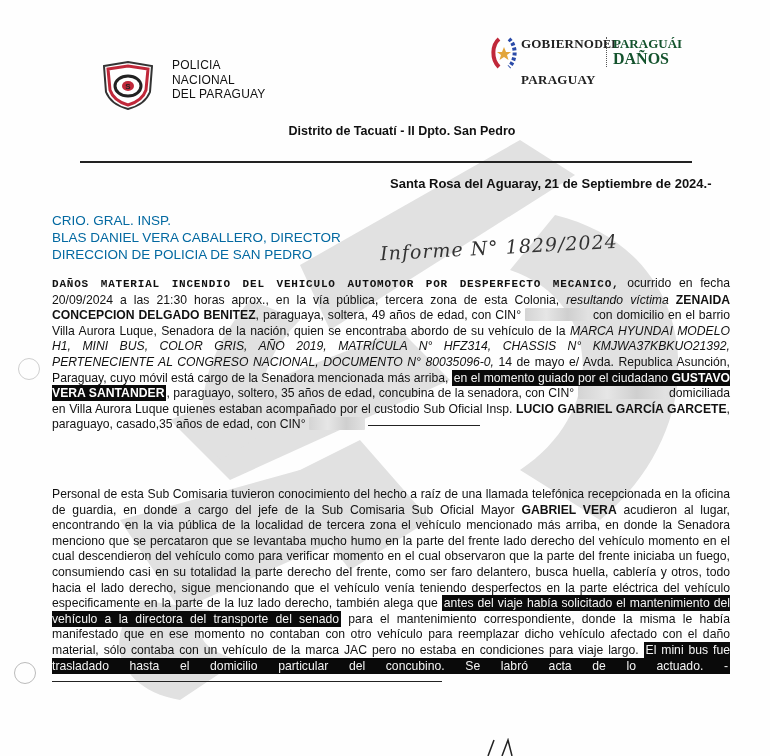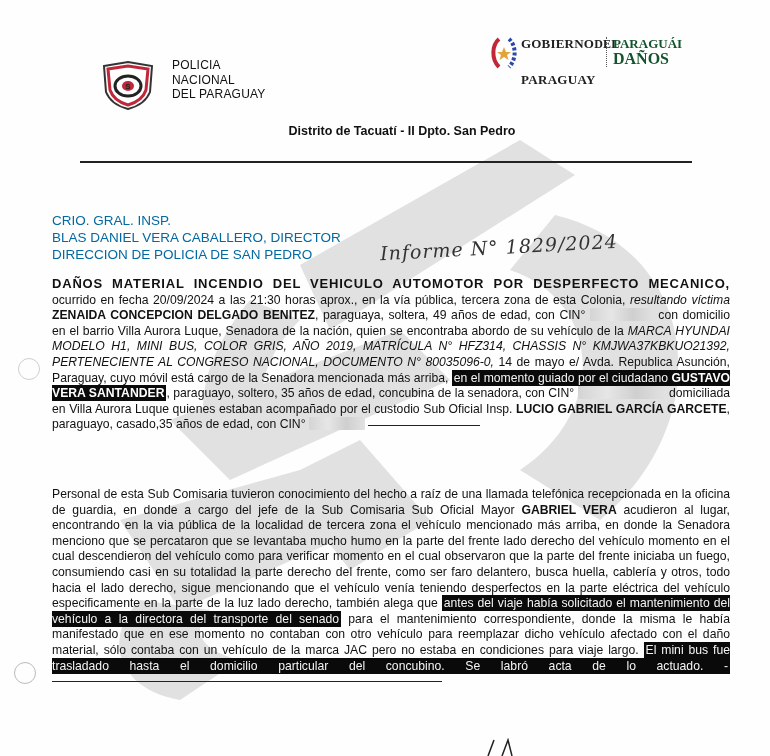--- a/index.html
+++ b/index.html
@@ -32,21 +32,21 @@
   .rule-top { position: absolute; left: 80px; top: 161px; width: 612px; height: 2px; background: #222; }
 
   .date { position: absolute; left: 390px; top: 176px; font-weight: bold; font-size: 13px; color: #111; }
 
   .addressee { position: absolute; left: 52px; top: 212px; font-size: 13.5px; line-height: 17px; color: #0369a1; }
   .handwritten { position: absolute; left: 380px; top: 236px; font-family: "DejaVu Serif", serif; font-size: 19px; font-style: italic; color: #333; transform: rotate(-3deg); letter-spacing: 1px; }
 
   .para { position: absolute; left: 52px; width: 678px; font-size: 12.2px; line-height: 15.6px; text-align: justify; color: #111; }
   .para b { font-weight: bold; }
   .para i { font-style: italic; }
-  .para .title { font-weight: bold; font-size: 13px; letter-spacing: 0.8px; }
+  .para .title { font-weight: bold; font-size: 11px; letter-spacing: 0.8px; font-family: Liberation Mono, monospace; }
   .hl { background: #0a0a0a; color: #f5f5f5; padding: 1px 2px; }
   .hl b { color: #fff; }
   .blur { display: inline-block; width: 64px; height: 13px; vertical-align: -2px; background: linear-gradient(90deg, #d4d4d4, #e6e6e6, #cfcfcf, #e2e2e2); border-radius: 1px; }
   .dash-fill { display: inline-block; height: 1px; background: #222; vertical-align: middle; }
 
   .p1 { top: 276px; }
   .p2 { top: 487px; }
 
   .margin-hole { position: absolute; width: 22px; height: 22px; border-radius: 50%; border: 1px solid #cfcfcf; }
   .sig { position: absolute; left: 480px; top: 738px; width: 60px; height: 20px; }
@@ -96,20 +96,21 @@
     <div class="rekuai">
       <div class="l1">PARAGUÁI</div>
       <div class="l2">DAÑOS</div>
     </div>
 
     <div class="office">
       <div>Distrito de Tacuatí - II Dpto. San Pedro</div>
     </div>
     <div class="rule-top"></div>
 
+    <div class="date">Santa Rosa del Aguaray, 21 de Septiembre de 2024.-</div>
 
     <div class="addressee">
       <div>CRIO. GRAL. INSP.</div>
       <div>BLAS DANIEL VERA CABALLERO, DIRECTOR</div>
       <div>DIRECCION DE POLICIA DE SAN PEDRO</div>
     </div>
     <div class="handwritten">Informe N° 1829/2024</div>
 
     <div class="para p1">
       <span class="title">DAÑOS MATERIAL INCENDIO DEL VEHICULO AUTOMOTOR POR DESPERFECTO MECANICO,</span><span> ocurrido en fecha 20/09/2024 a las 21:30 horas aprox., en la vía pública, tercera zona de esta Colonia, </span><i>resultando víctima</i> <b>ZENAIDA CONCEPCION DELGADO BENITEZ</b><span>, paraguaya, soltera, 49 años de edad, con CIN°</span> <span class="blur"></span><span> con domicilio en el barrio Villa Aurora Luque, Senadora de la nación, quien se encontraba abordo de su vehículo de la </span><i>MARCA HYUNDAI MODELO H1, MINI BUS, COLOR GRIS, AÑO 2019, MATRÍCULA N° HFZ314, CHASSIS N° KMJWA37KBKUO21392, PERTENECIENTE AL CONGRESO NACIONAL, DOCUMENTO N° 80035096-0,</i><span> 14 de mayo e/ Avda. Republica Asunción, Paraguay, cuyo móvil está cargo de la Senadora mencionada más arriba, </span><span class="hl"><span>en el momento guiado por el ciudadano </span><b>GUSTAVO VERA SANTANDER</b></span><span>, paraguayo, soltero, 35 años de edad, concubina de la senadora, con CIN°</span> <span class="blur" style="width:88px"></span><span> domiciliada en Villa Aurora Luque quienes estaban acompañado por el custodio Sub Oficial Insp. </span><b>LUCIO GABRIEL GARCÍA GARCETE</b><span>, paraguayo, casado,35 años de edad, con CIN°</span> <span class="blur" style="width:56px"></span> <span class="dash-fill" style="width:112px"></span>

